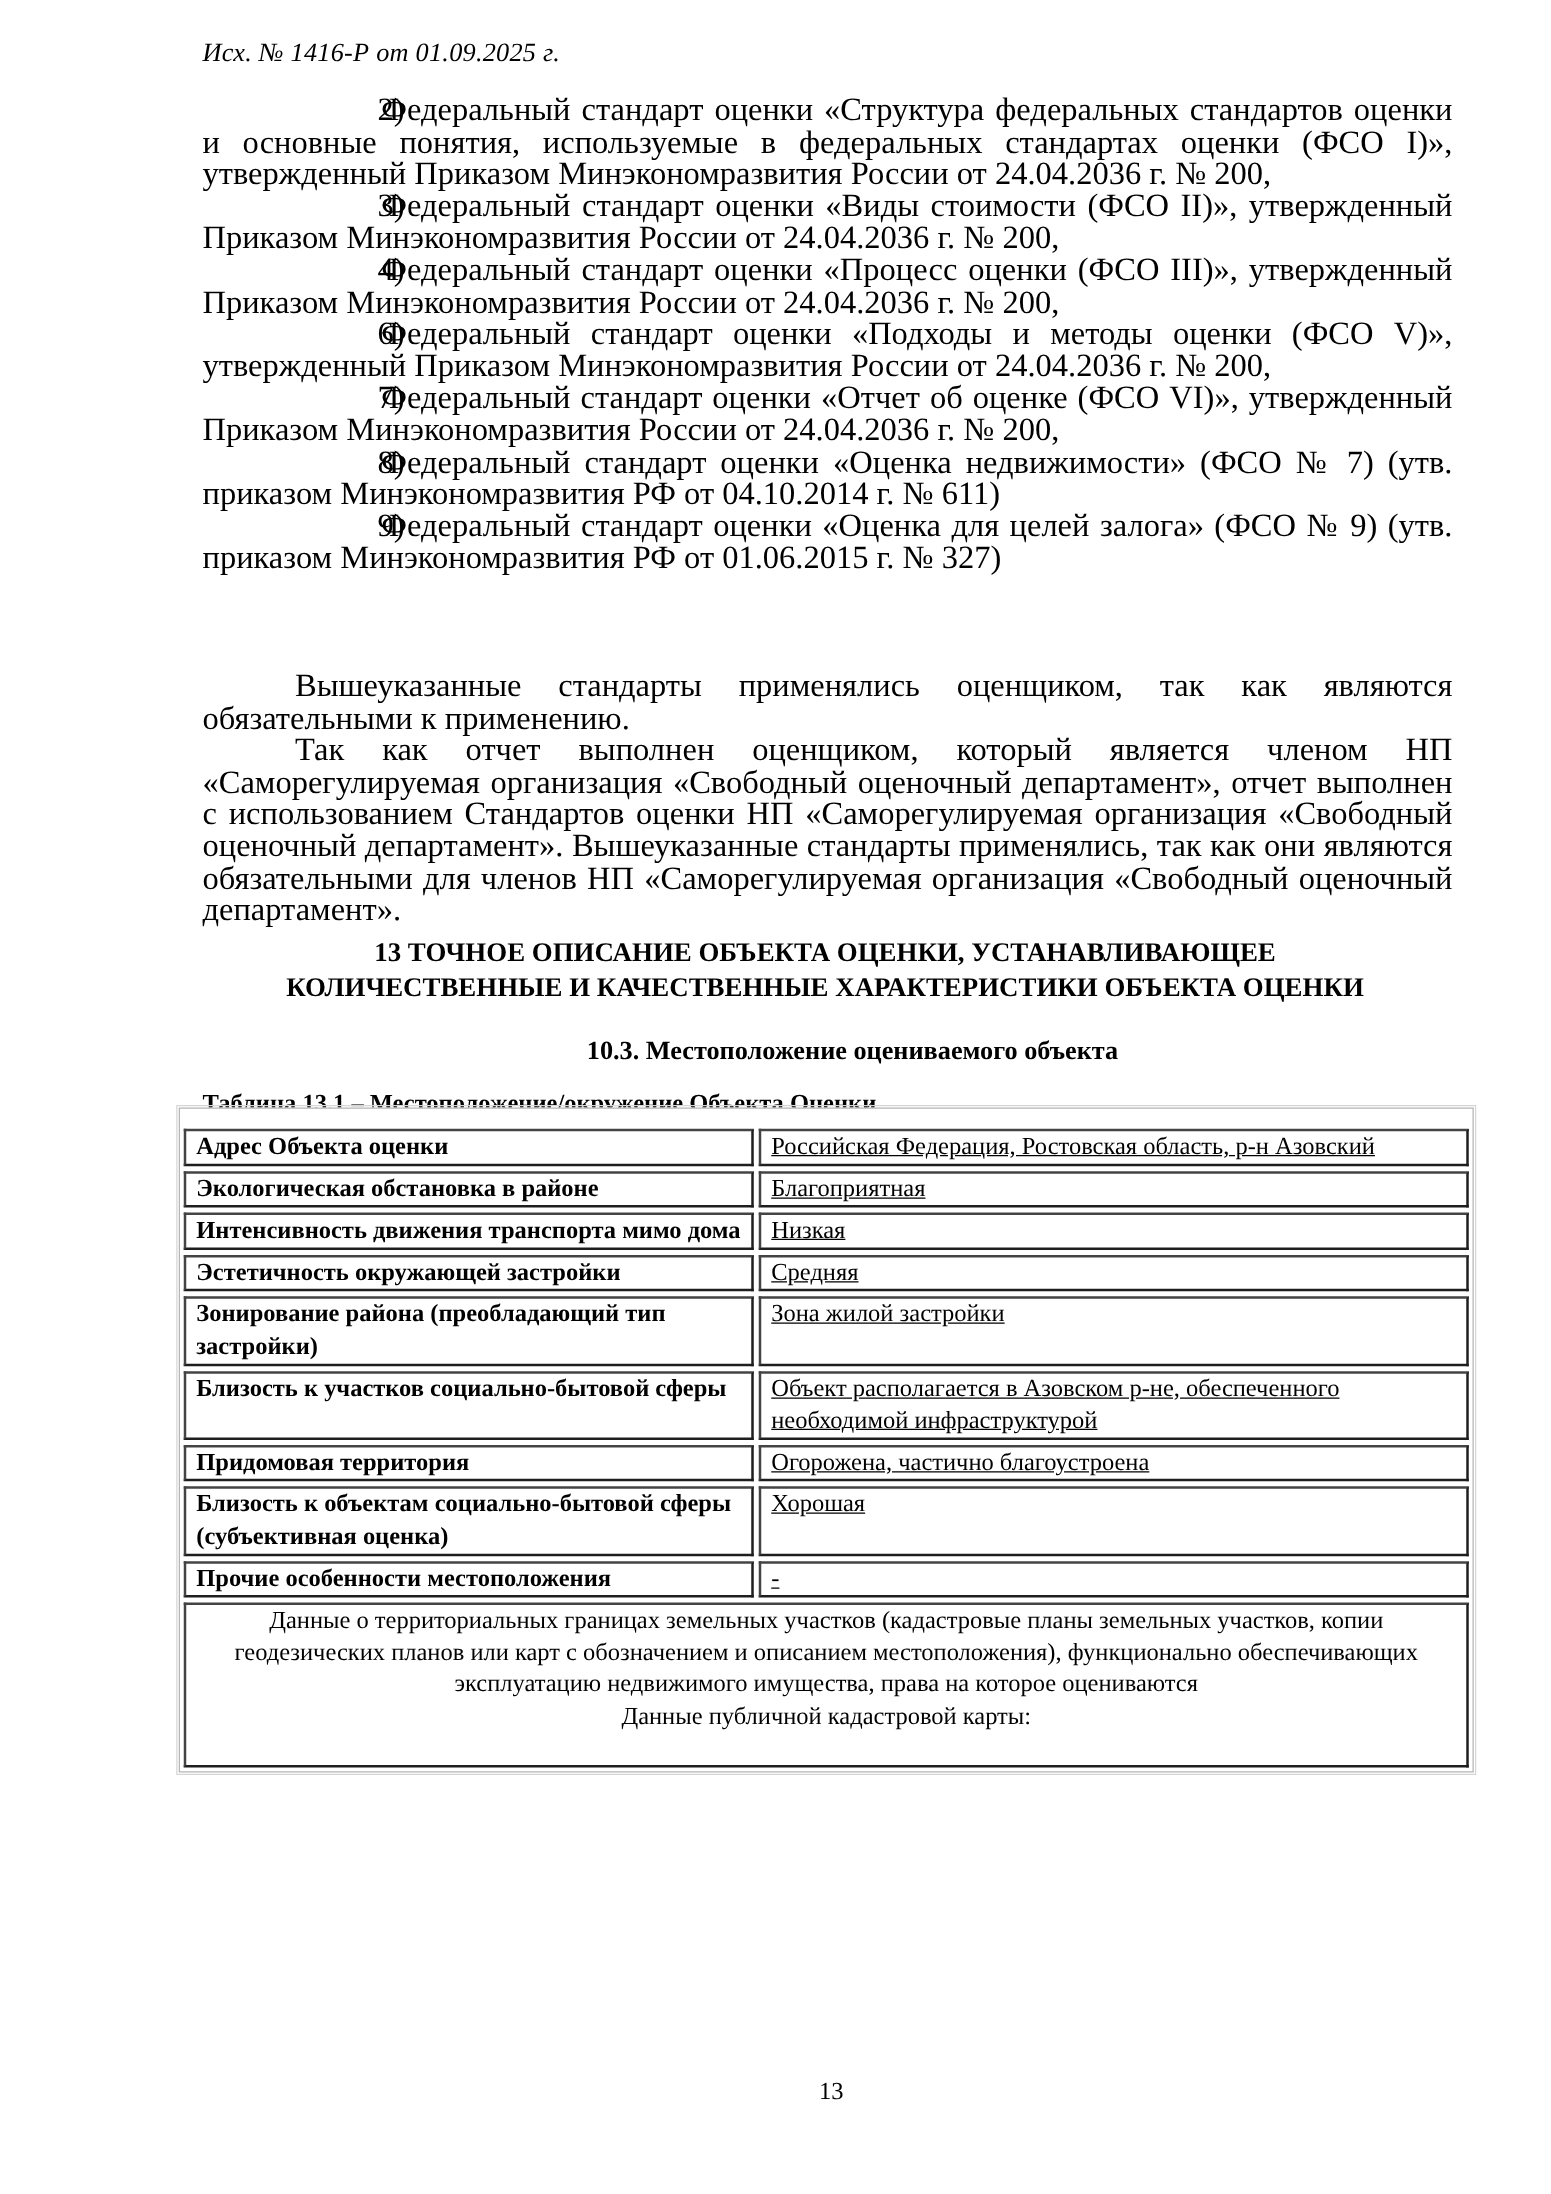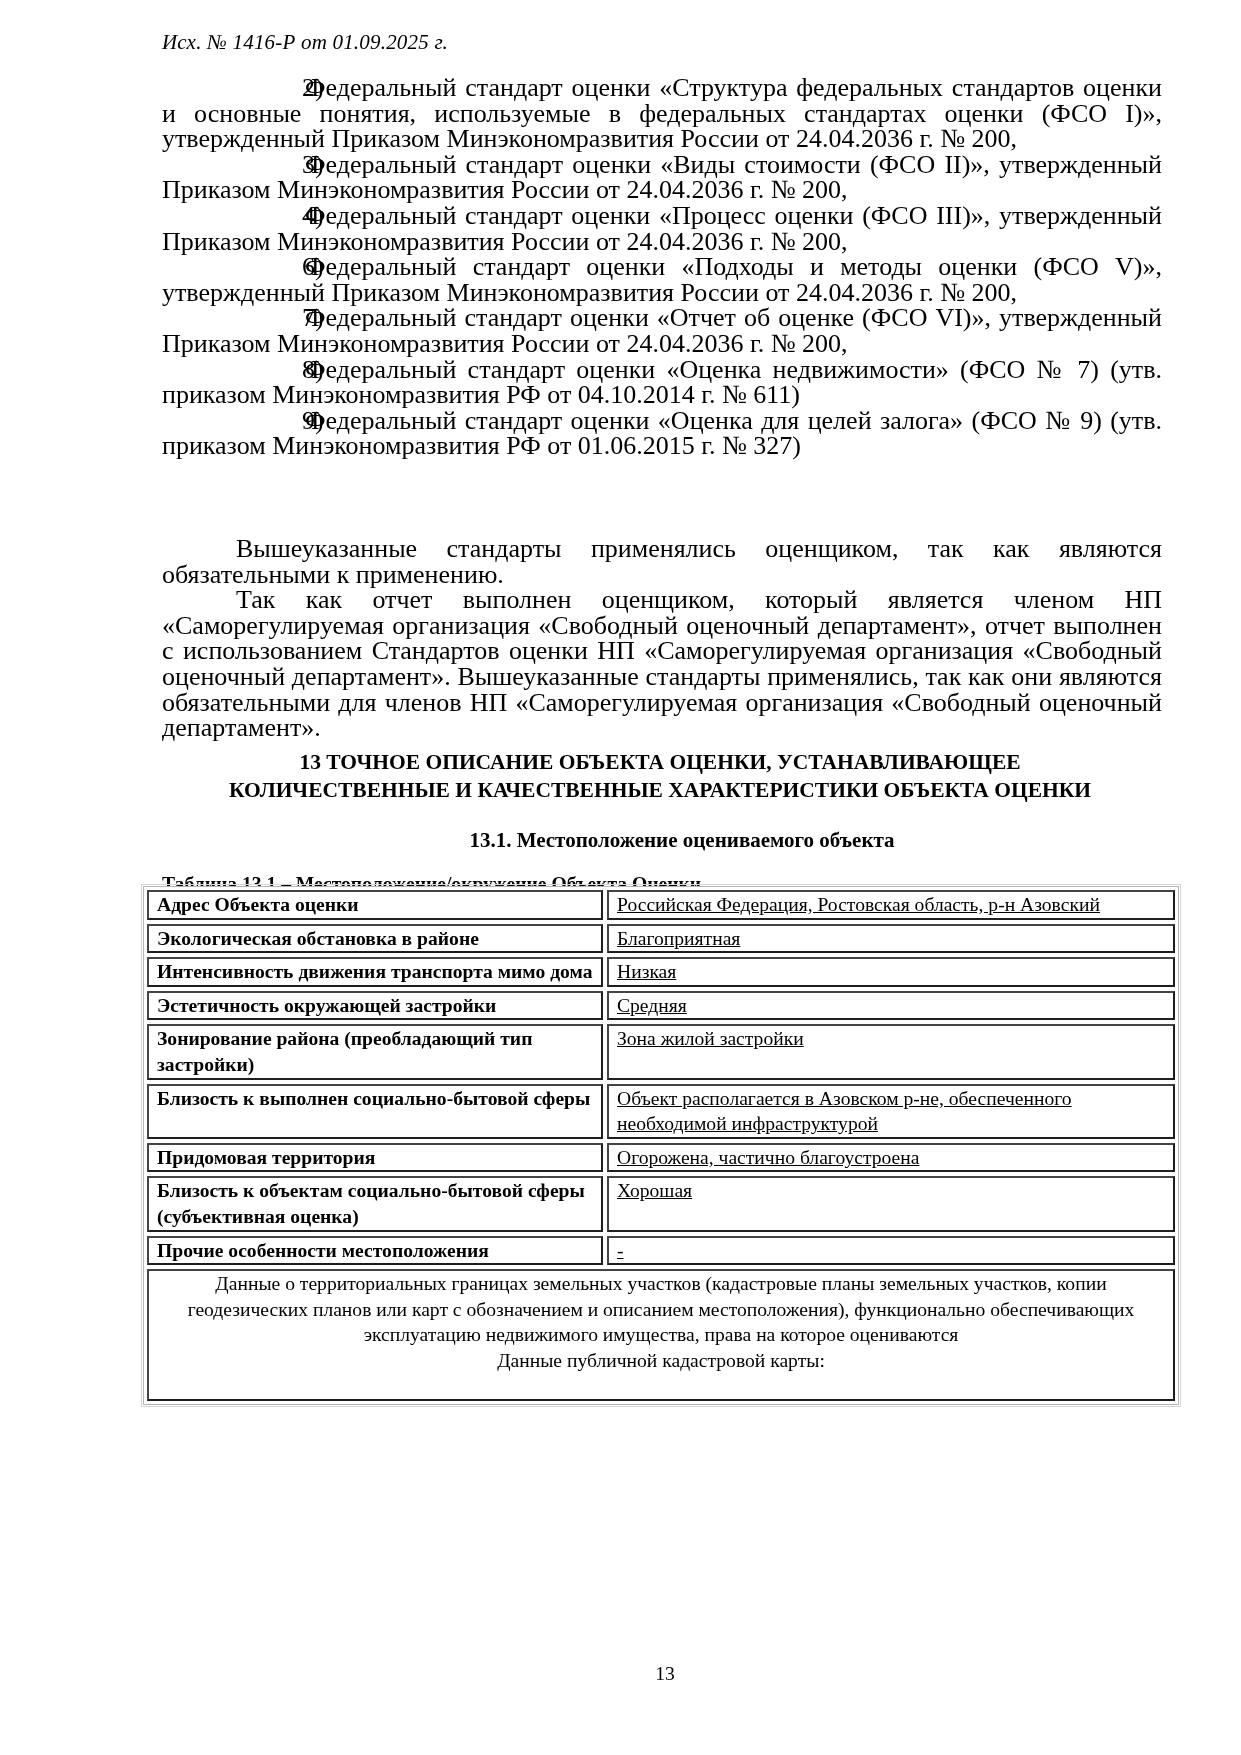--- a/index.html
+++ b/index.html
@@ -88,21 +88,21 @@
     }
     .table-wrap {
       position: absolute;
       left: 143px;
       top: 886px;
       width: 1036px;
       border: 1px solid #b5b5b5;
       outline: 1px solid #d6d6d6;
       outline-offset: 1px;
       box-sizing: border-box;
-      padding: 3px 3px 3px 3px;
+      padding: 16px 3px 3px 3px;
       background: #fff;
     }
     table.loc-table {
       width: 100%;
       border-collapse: separate;
       border-spacing: 4px 4px;
       margin: -4px;
       width: calc(100% + 8px);
     }
     table.loc-table td {
@@ -158,21 +158,21 @@
   <div class="body-text paragraphs">
     <p class="para">Вышеуказанные стандарты применялись оценщиком, так как являются обязательными к применению.</p>
     <p class="para">Так как отчет выполнен оценщиком, который является членом НП «Саморегулируемая организация «Свободный оценочный департамент», отчет выполнен с использованием Стандартов оценки НП «Саморегулируемая организация «Свободный оценочный департамент». Вышеуказанные стандарты применялись, так как они являются обязательными для членов НП «Саморегулируемая организация «Свободный оценочный департамент».</p>
   </div>
 
   <div class="section-title">
     <div>13 ТОЧНОЕ ОПИСАНИЕ ОБЪЕКТА ОЦЕНКИ, УСТАНАВЛИВАЮЩЕЕ</div>
     <div>КОЛИЧЕСТВЕННЫЕ И КАЧЕСТВЕННЫЕ ХАРАКТЕРИСТИКИ ОБЪЕКТА ОЦЕНКИ</div>
   </div>
 
-  <div class="subsection-title">13.1. Местоположение оцениваемого объекта</div>
+  <div class="subsection-title">10.3. Местоположение оцениваемого объекта</div>
 
   <div class="table-caption">Таблица 13.1 – Местоположение/окружение Объекта Оценки</div>
 
   <div class="table-wrap">
     <table class="loc-table">
       <tbody>
         <tr>
           <td class="label-cell">Адрес Объекта оценки</td>
           <td class="value-cell">Российская Федерация, Ростовская область, р-н Азовский</td>
         </tr>
@@ -186,21 +186,21 @@
         </tr>
         <tr>
           <td class="label-cell">Эстетичность окружающей застройки</td>
           <td class="value-cell">Средняя</td>
         </tr>
         <tr>
           <td class="label-cell">Зонирование района (преобладающий тип застройки)</td>
           <td class="value-cell">Зона жилой застройки</td>
         </tr>
         <tr>
-          <td class="label-cell">Близость к выполнен социально-бытовой сферы</td>
+          <td class="label-cell">Близость к участков социально-бытовой сферы</td>
           <td class="value-cell">Объект располагается в Азовском р-не, обеспеченного необходимой инфраструктурой</td>
         </tr>
         <tr>
           <td class="label-cell">Придомовая территория</td>
           <td class="value-cell">Огорожена, частично благоустроена</td>
         </tr>
         <tr>
           <td class="label-cell">Близость к объектам социально-бытовой сферы (субъективная оценка)</td>
           <td class="value-cell">Хорошая</td>
         </tr>

